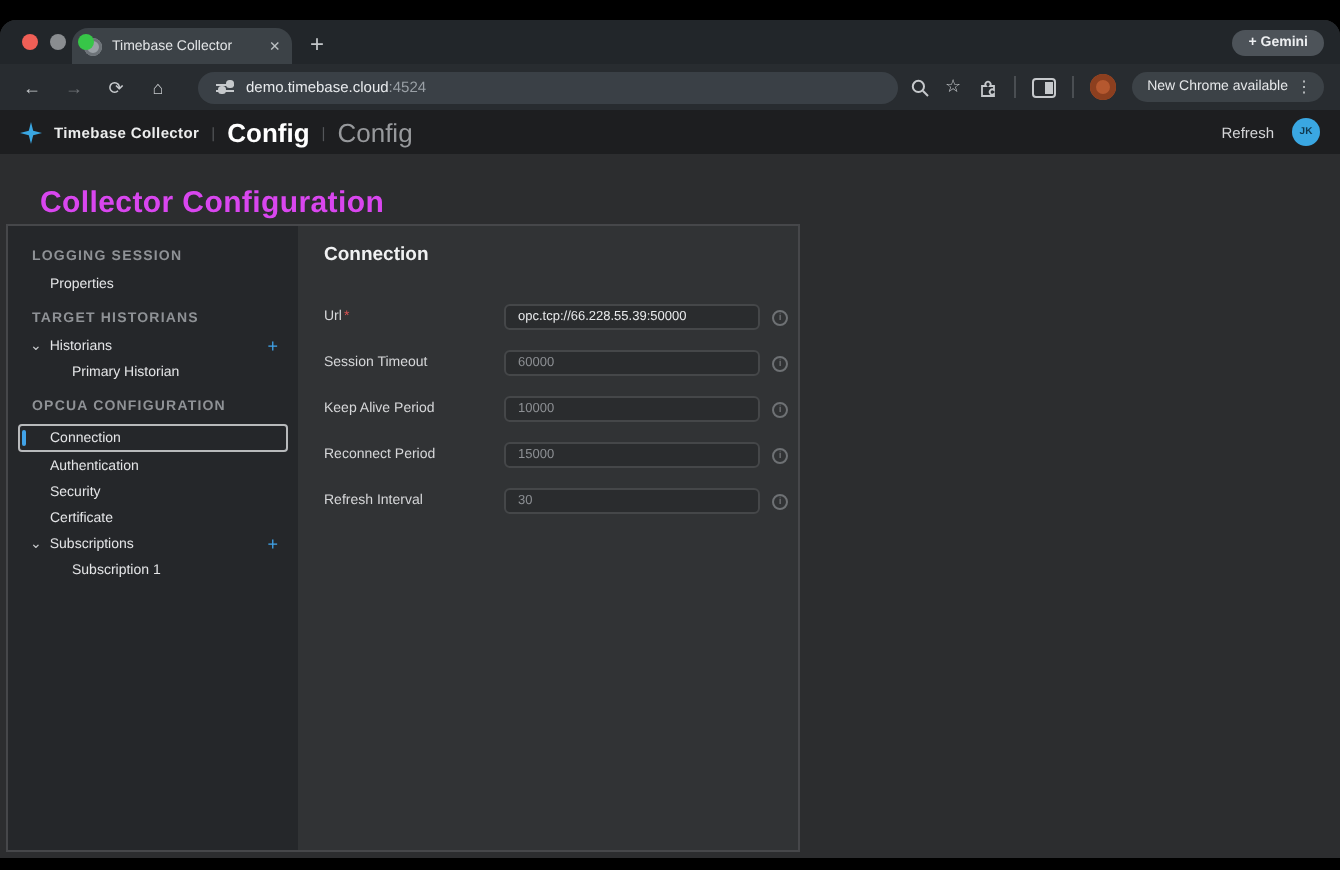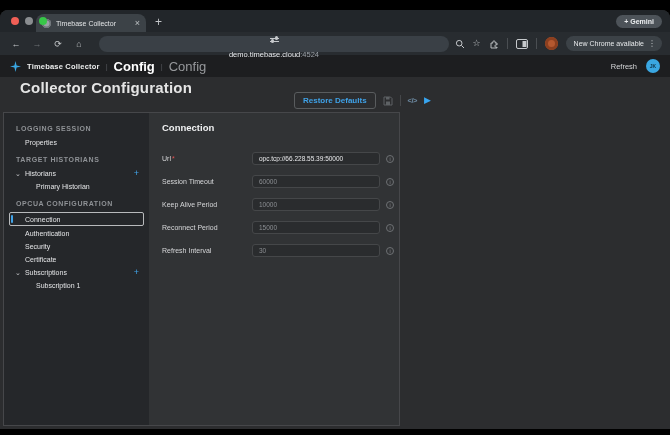--- a/index.html
+++ b/index.html
@@ -31,21 +31,21 @@
   .newtab{ font-size:12px; color:#c3c6c9; margin-left:9px; margin-bottom:3px; }
   .gemini{ margin-left:auto; margin-right:8px; margin-bottom:4px; background:#4d5359;
     color:#eceef0; font-size:7px; font-weight:700; padding:3px 8px; border-radius:8px; }
 
   
   .toolbar{ height:23px; background:#282c30; display:flex; align-items:center; padding:0 8px; }
   .navbtn{ width:16px; text-align:center; font-size:9px; color:#c6c9cc; }
   .navbtn + .navbtn{ margin-left:5px; }
   .navbtn.disabled{ color:#6d7175; }
   .omnibox{ height:16px; background:#3a4046; border-radius:8px; width:350px; margin-left:12px;
-    display:flex; align-items:center; padding:0 9px; gap:6px; font-size:7.5px;flex-direction:column; }
+    display:flex; align-items:center; padding:0 9px; gap:6px; font-size:7.5px; }
   .tune-icon{ width:9px; height:8px; position:relative; flex:none; }
   .tune-icon i{ position:absolute; left:0; right:0; height:1px; background:#c6c9cc; }
   .tune-icon i:nth-child(1){ top:2px; } .tune-icon i:nth-child(2){ top:5px; }
   .tune-icon i:nth-child(1)::after, .tune-icon i:nth-child(2)::after{
     content:""; position:absolute; top:-1.5px; width:3.5px; height:3.5px; border-radius:50%; background:#c6c9cc; }
   .tune-icon i:nth-child(1)::after{ left:5px; } .tune-icon i:nth-child(2)::after{ left:1px; }
   .url-host{ color:#e8eaed; } .url-port{ color:#9aa0a6; }
   .toolbar-right{ margin-left:auto; display:flex; align-items:center; gap:8px; }
   .tb-icon{ font-size:9px; color:#c6c9cc; line-height:1; }
   .tb-svg{ display:block; }
@@ -63,22 +63,22 @@
   .appnav{ font-size:13px; color:#97999c; }
   .appnav.active{ color:#ffffff; font-weight:700; }
   .header-right{ margin-left:auto; display:flex; align-items:center; gap:9px; }
   .support{ font-size:7.5px; color:#d4d5d7; }
   .user-avatar{ width:14px; height:14px; border-radius:50%; background:#3aa7e2;
     display:flex; align-items:center; justify-content:center;
     font-size:5px; font-weight:700; color:#10384e; }
 
   
   .page{ position:absolute; top:67px; left:0; right:0; bottom:0; background:#2c2d2f; }
-  .page-title{ position:absolute; left:20px; top:2px; font-size:15px; font-weight:700;
-    color:#e5e5e5; letter-spacing:.2px; }
+  .page-title{ position:absolute; left:20px; top:16px; font-size:15px; font-weight:700;
+    color:#d946ef; letter-spacing:.2px; }
   .actions{ position:absolute; left:294px; top:15px; display:flex; align-items:center; gap:7px; }
   .restore-btn{ font-size:8px; font-weight:700; color:#3fa2e8; border:1px solid #595c5e;
     border-radius:3px; padding:3px 8px; background:transparent; font-family:inherit; }
   .act-div{ width:1px; height:11px; background:#45474a; }
   .code-btn{ font-size:7.5px; font-weight:700; color:#6e8ba3; letter-spacing:-.5px; }
   .play-btn{ font-size:9px; color:#38a5f0; line-height:1; }
 
   
   .content-wrapper{ position:absolute; left:3px; top:35px; width:397px; bottom:3px;
     border:1px solid #46474a; display:flex; background:#313335; }
@@ -179,31 +179,20 @@
     <span class="appnav">Config</span>
     <div class="header-right">
       <span class="support">Refresh</span>
       <span class="user-avatar">JK</span>
     </div>
   </div>
 
   <div class="page">
     <div class="page-title">Collector Configuration</div>
 
-    <div class="actions">
-      <button class="restore-btn">Restore Defaults</button>
-      <svg width="10" height="10" viewBox="0 0 10 10">
-          <path d="M1 1h6.5L9 2.5V9H1z" fill="none" stroke="#5d6164" stroke-width="1"></path>
-          <rect x="3" y="5.5" width="4" height="3.5" fill="#5d6164"></rect>
-          <rect x="3" y="1" width="3.5" height="2.5" fill="#5d6164"></rect>
-        </svg>
-      <span class="act-div"></span>
-      <span class="code-btn">&lt;/&gt;</span>
-      <span class="play-btn">▶</span>
-    </div>
 
     <div class="content-wrapper">
       <div class="sidebar" id="sidebar-container">
           <div class="section-header">LOGGING SESSION</div>
           <div class="nav-item lvl1">
             <span class="lbl">Properties</span>
           </div>
           <div class="section-header">TARGET HISTORIANS</div>
           <div class="nav-item group">
             <span class="chev">⌄</span>

